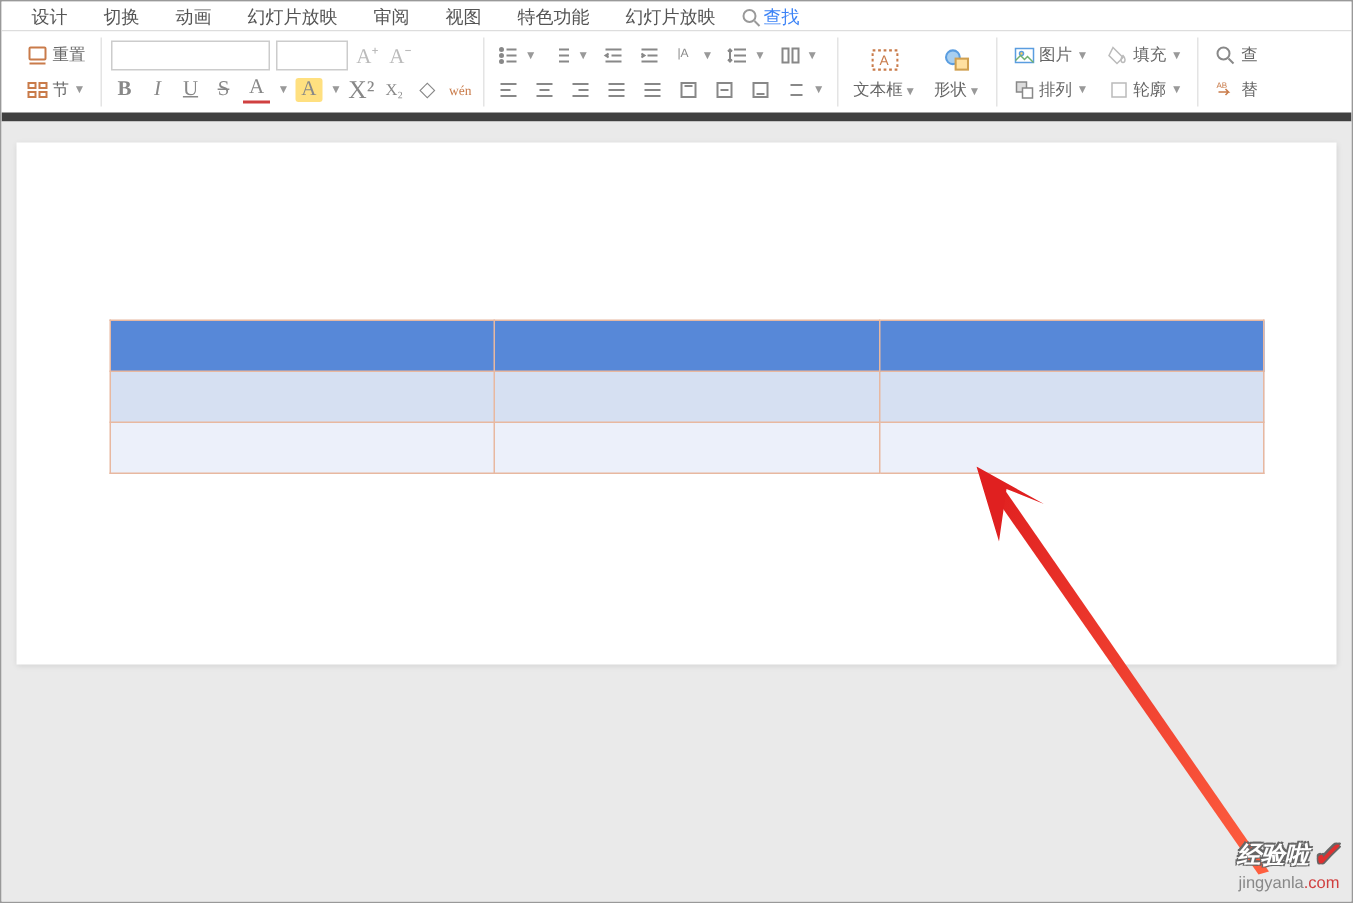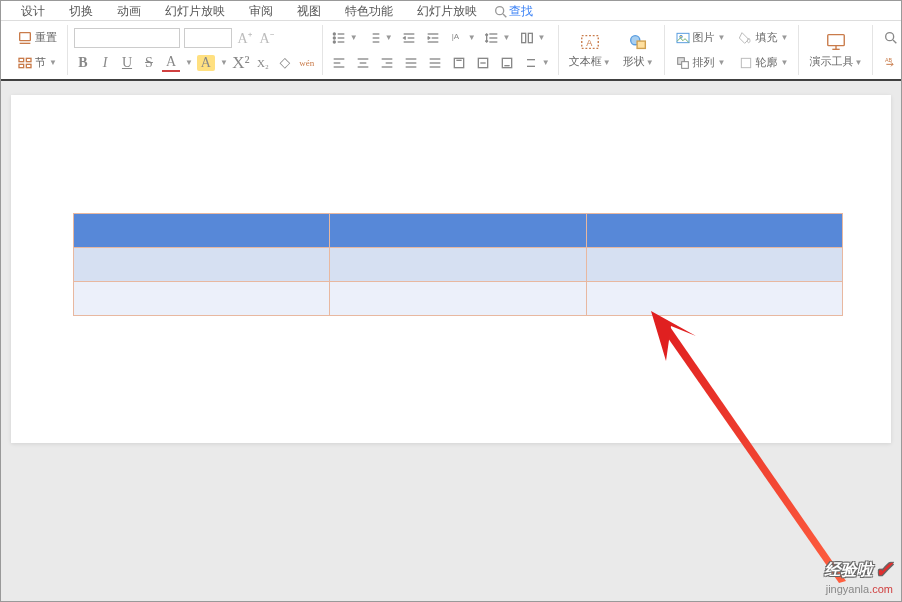--- a/index.html
+++ b/index.html
@@ -30,21 +30,21 @@
       margin-left: 4px;
       display: flex;
       align-items: flex-end;
       font-size: 12px;
       color: #3b82f6;
     }
     
     .toolbar {
       display: flex;
       background: #fff;
-      border-bottom: 2px solid #404040;
+      border-bottom: 6px solid #404040;
       height: 60px;
       padding: 4px 6px;
     }
     .group {
       display: flex;
       flex-direction: column;
       padding: 0 6px;
       border-right: 1px solid #e4e4e4;
       justify-content: space-around;
     }
@@ -408,30 +408,20 @@
       <div class="btn">
         <svg class="icon-svg" viewBox="0 0 24 24" fill="none" stroke="#bbb" stroke-width="1.5">
             <rect x="5" y="5" width="14" height="14"></rect>
           </svg>
         <span>轮廓</span>
           <span class="dd">▼</span>
       </div>
     </div>
   </div>
 
-  <div class="group">
-    <div class="btn vertical">
-      <svg class="icon-svg lg" viewBox="0 0 24 24" fill="none" stroke="#c97b4a" stroke-width="1.5">
-          <rect x="3" y="4" width="18" height="12" rx="1"></rect>
-          <line x1="8" y1="20" x2="16" y2="20"></line>
-          <line x1="12" y1="16" x2="12" y2="20"></line>
-        </svg>
-      <span style="font-size:11px;color:#666"><span>演示工具</span><span class="dd">▼</span></span>
-    </div>
-  </div>
 
   <div class="group" style="border-right:none">
     <div class="row">
       <div class="btn">
         <svg class="icon-svg" viewBox="0 0 24 24" fill="none" stroke="#888" stroke-width="2">
             <circle cx="10" cy="10" r="6"></circle>
             <line x1="15" y1="15" x2="20" y2="20"></line>
           </svg>
         <span>查</span>
       </div>

